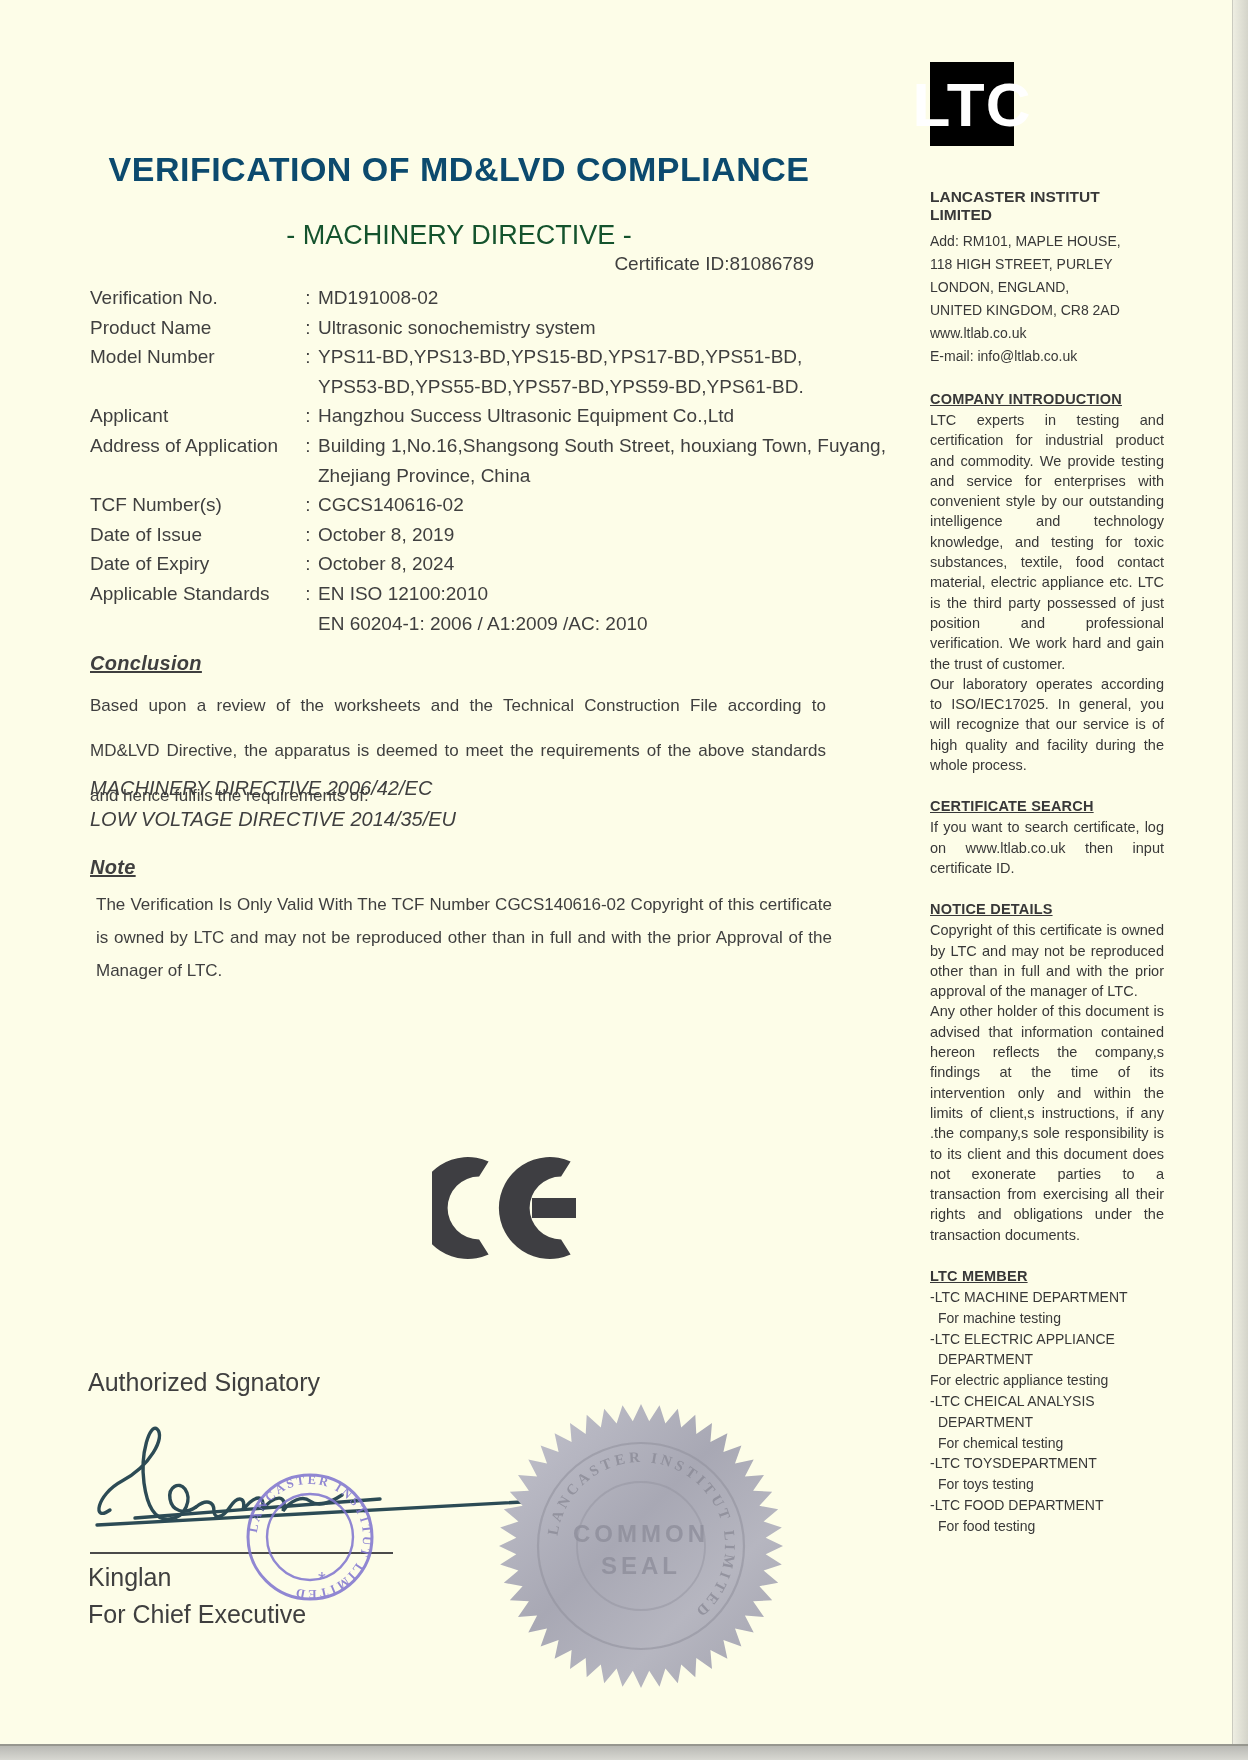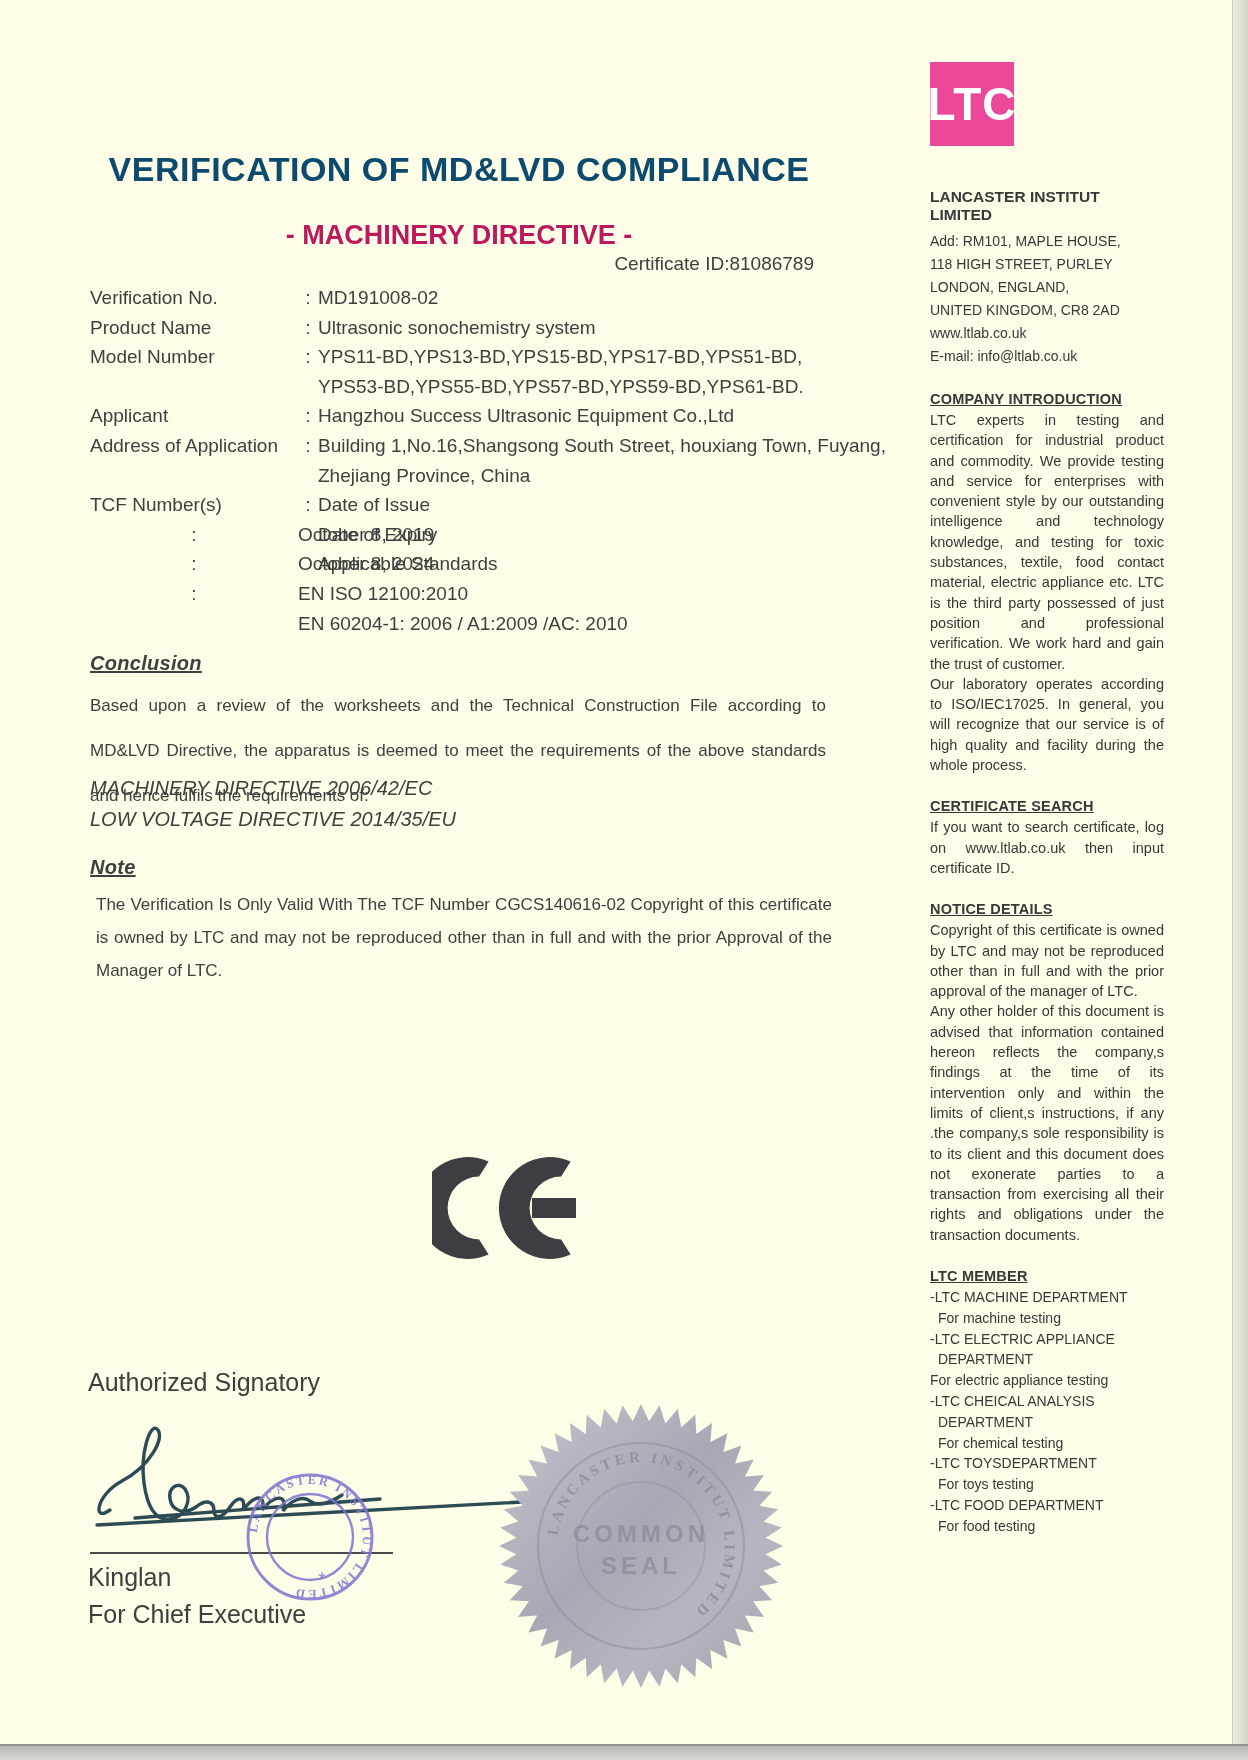--- a/index.html
+++ b/index.html
@@ -3,21 +3,21 @@
 <meta charset="utf-8">
 <style>
   html,body{margin:0;padding:0;background:#dddddd;}
   .page{position:relative;width:1248px;height:1760px;background:#fdfde8;overflow:hidden;
         font-family:"Liberation Sans",sans-serif;color:#3f3f3f;}
   
   .main-col{position:absolute;left:88px;top:0;width:742px;}
   .main-title{position:absolute;left:0;top:150px;width:742px;text-align:center;
               font-size:34px;font-weight:bold;letter-spacing:.5px;color:#0c4a6e;}
   .main-subtitle{position:absolute;left:0;top:220px;width:742px;text-align:center;
-                 font-size:27px;font-weight:bold;color:#be185d;}
+                 font-size:27px;font-weight:normal;color:#14532d;}
   .cert-id{position:absolute;left:0;top:253px;width:726px;text-align:right;font-size:19px;}
   .fields{position:absolute;left:2px;top:283px;width:740px;display:grid;
           grid-template-columns:208px 20px 512px;font-size:19px;line-height:29.6px;}
   .fields .lab{white-space:nowrap;}
   .fields .sep{text-align:center;}
   .fields .val{white-space:nowrap;}
   .sec-head{position:absolute;left:2px;font-size:20px;font-weight:bold;font-style:italic;
             text-decoration:underline;letter-spacing:.3px;}
   .body-text{position:absolute;left:2px;width:736px;font-size:17px;line-height:45px;
              text-align:justify;}
@@ -30,22 +30,22 @@
   
   .auth-head{position:absolute;left:88px;top:1368px;font-size:25px;}
   .sig-svg{position:absolute;left:80px;top:1415px;}
   .sig-rule{position:absolute;left:90px;top:1552px;width:303px;height:2px;background:#4a4a4a;}
   .sig-name{position:absolute;left:88px;top:1563px;font-size:25px;}
   .sig-title{position:absolute;left:88px;top:1600px;font-size:25px;}
   .stamp-svg{position:absolute;left:243px;top:1470px;opacity:.88;}
   .seal-svg{position:absolute;left:497px;top:1398px;}
   
   .sidebar{position:absolute;left:930px;top:62px;width:234px;color:#383838;}
-  .logo{width:84px;height:84px;background:#ec4899;color:#ffffff;display:flex;
-        align-items:center;justify-content:center;font-size:46px;font-weight:800;
+  .logo{width:84px;height:84px;background:#000000;color:#ffffff;display:flex;
+        align-items:center;justify-content:center;font-size:62px;font-weight:800;
         letter-spacing:1px;margin-bottom:42px;}
   .co-name{font-size:15.5px;font-weight:bold;margin-bottom:6px;}
   .addr-line{font-size:14px;line-height:23px;}
   .sb-sec-title{font-size:14.5px;font-weight:bold;text-decoration:underline;
                 margin-top:23px;margin-bottom:3px;letter-spacing:.2px;}
   .sb-p{font-size:14.5px;line-height:20.3px;text-align:justify;}
   .sb-p + .sb-p{margin-top:0;}
   .sb-gap{margin-top:17px;}
   .member-line{font-size:14px;line-height:20.8px;}
   .member-line.ind{padding-left:8px;}
@@ -82,20 +82,21 @@
       <div class="sep">:</div>
       <div class="val">Hangzhou Success Ultrasonic Equipment Co.,Ltd</div>
       <div class="lab">Address of Application</div>
       <div class="sep">:</div>
       <div class="val">Building 1,No.16,Shangsong South Street, houxiang Town, Fuyang,</div>
       <div class="lab"></div>
       <div class="sep"></div>
       <div class="val">Zhejiang Province, China</div>
       <div class="lab">TCF Number(s)</div>
       <div class="sep">:</div>
+      <div class="val">CGCS140616-02</div>
       <div class="lab">Date of Issue</div>
       <div class="sep">:</div>
       <div class="val">October 8, 2019</div>
       <div class="lab">Date of Expiry</div>
       <div class="sep">:</div>
       <div class="val">October 8, 2024</div>
       <div class="lab">Applicable Standards</div>
       <div class="sep">:</div>
       <div class="val">EN ISO 12100:2010</div>
       <div class="lab"></div>

